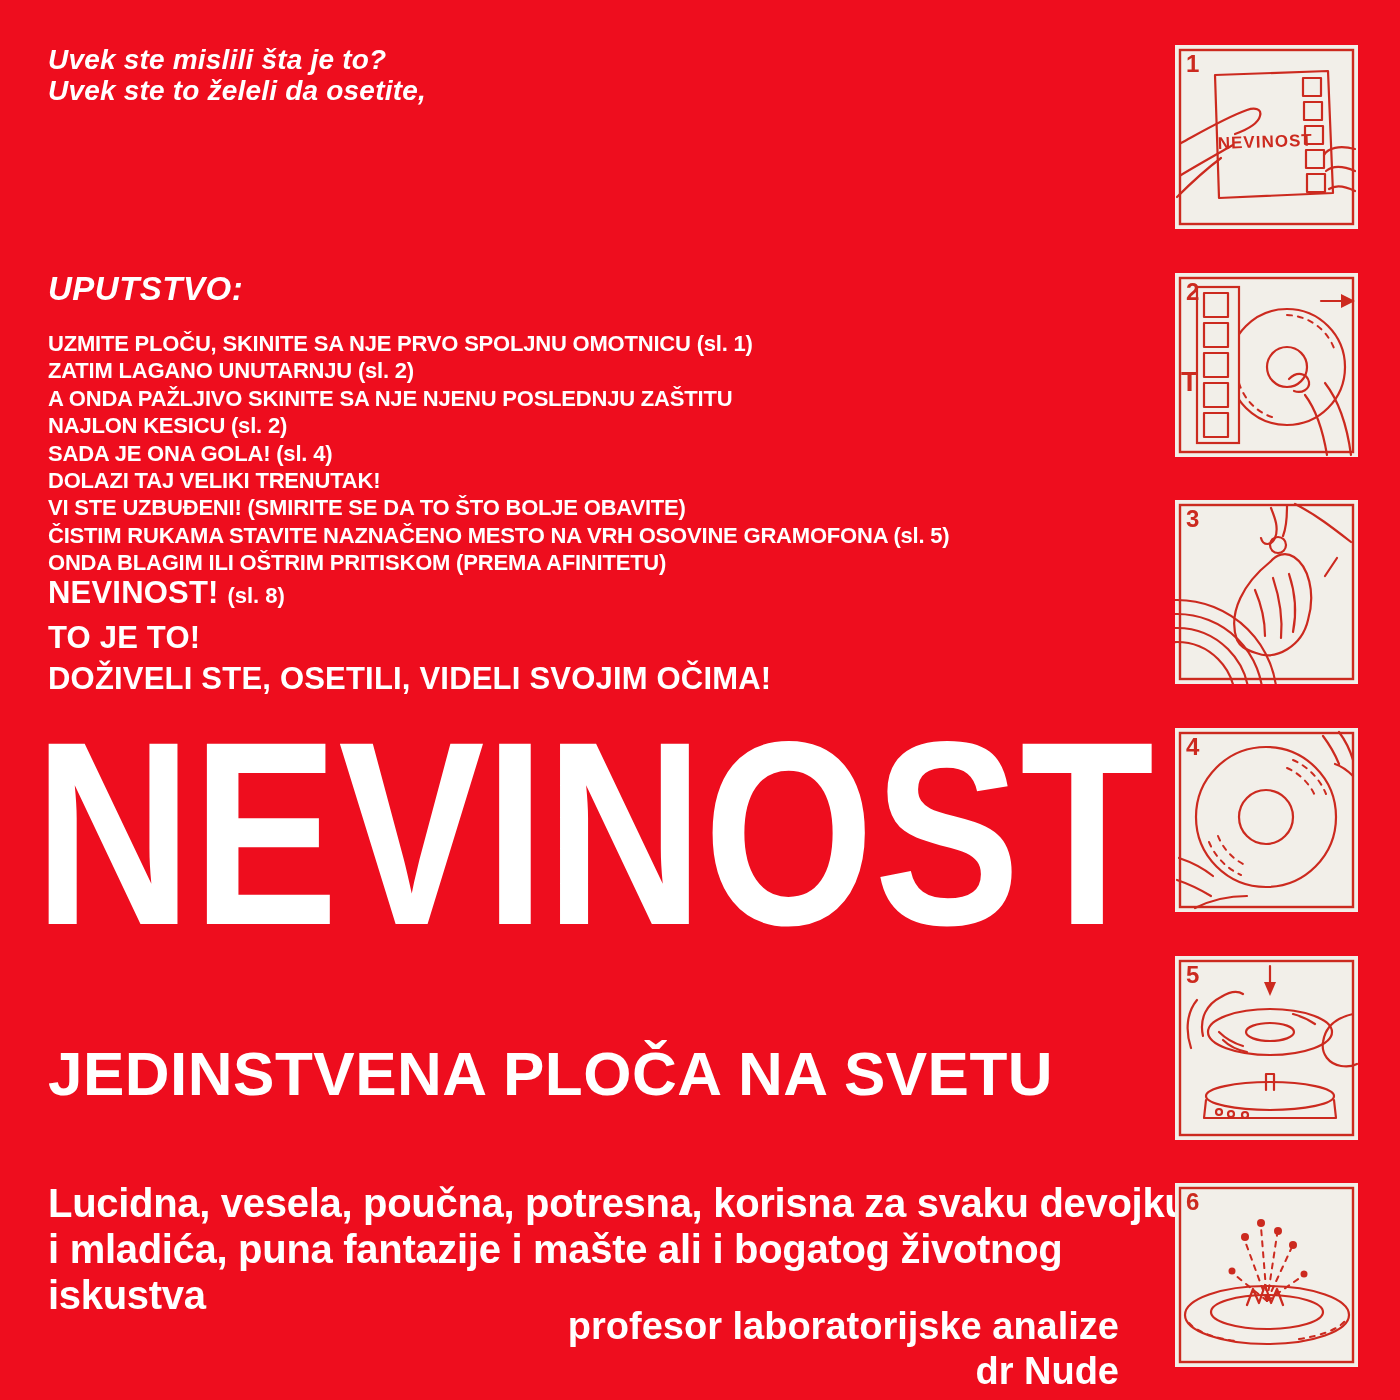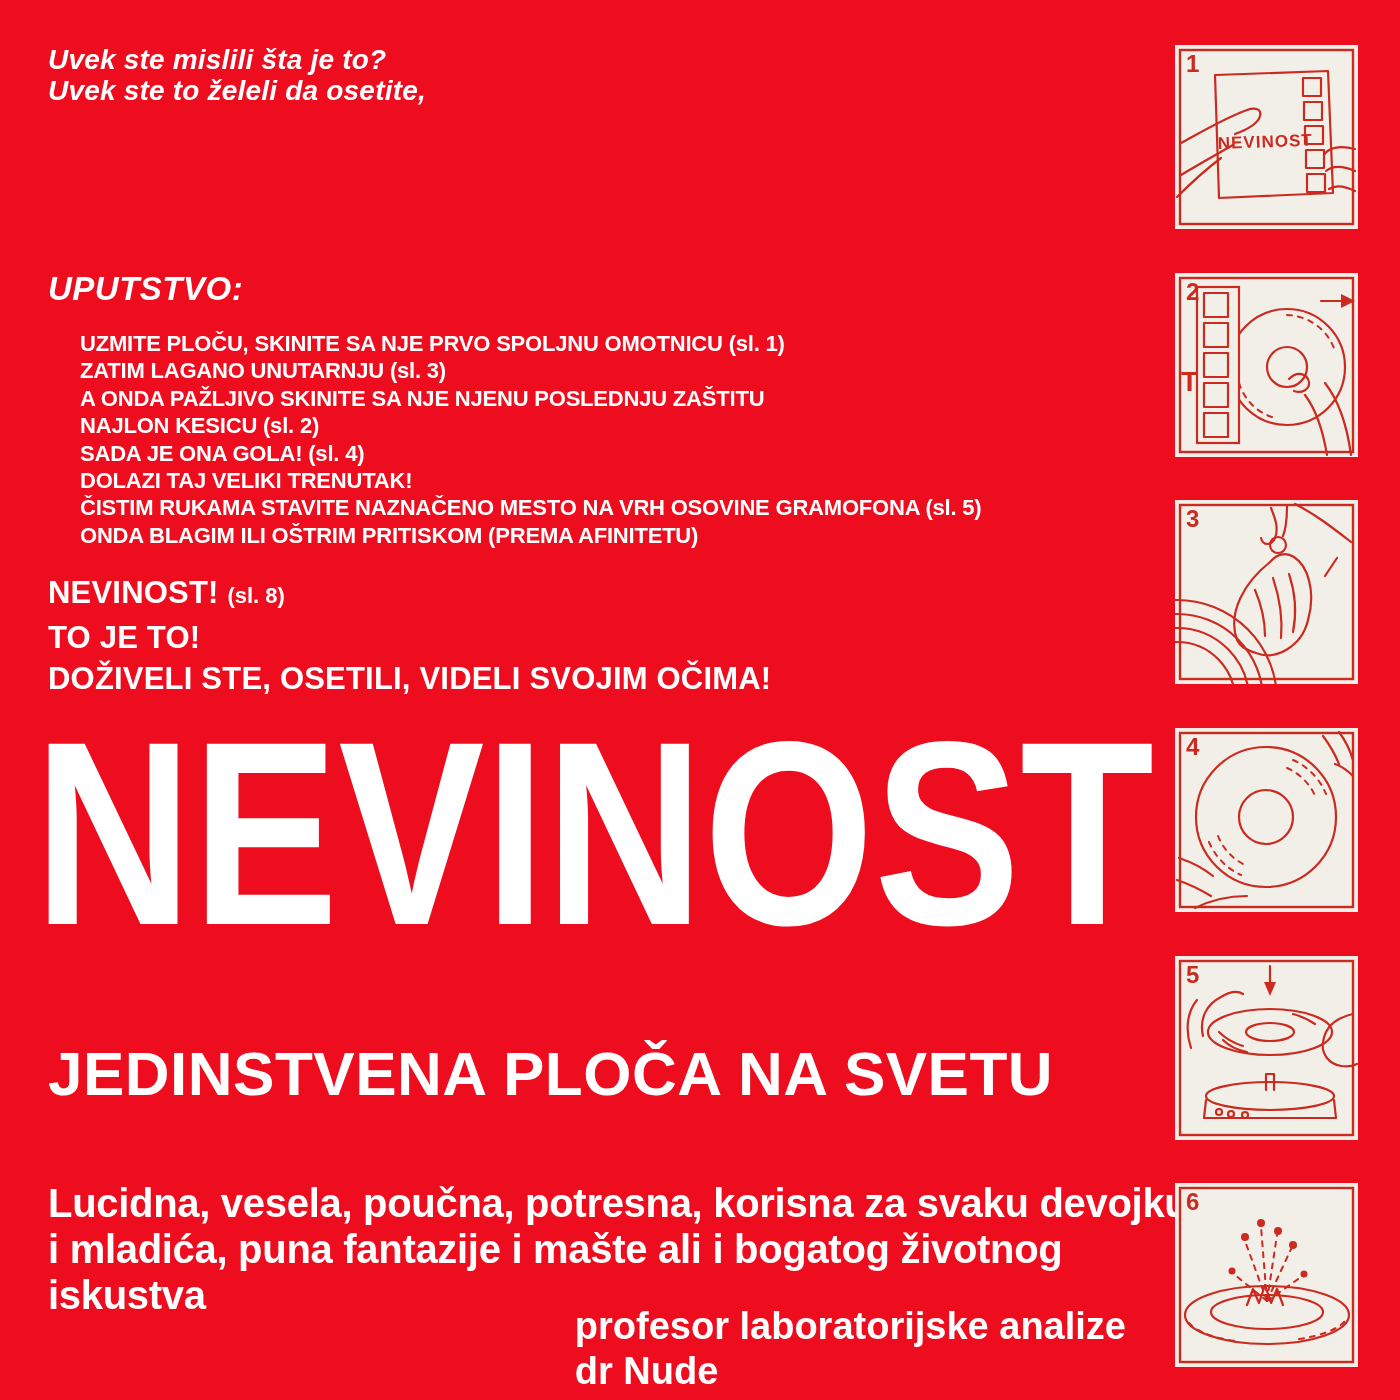--- a/index.html
+++ b/index.html
@@ -23,21 +23,20 @@
     letter-spacing:0.2px;
   }
   .uputstvo{
     position:absolute;left:48px;top:270px;
     font-size:33px;font-weight:bold;font-style:italic;letter-spacing:0.5px;
   }
   .steps{
     position:absolute;left:48px;top:330px;width:1120px;
     font-size:22px;line-height:27.4px;font-weight:bold;letter-spacing:-0.2px;
     white-space:nowrap;
-    margin-left:32px;
   }
   .emphasis{
     position:absolute;left:48px;top:572px;width:1120px;
     font-size:31px;line-height:41.5px;font-weight:bold;letter-spacing:0.2px;
     white-space:nowrap;
   }
   .emphasis .small{font-size:22px;letter-spacing:0;}
   .title-svg{position:absolute;left:32px;top:728px;}
   .title-svg text{
     font-family:"Liberation Sans",sans-serif;font-weight:bold;
@@ -46,22 +45,22 @@
   .subtitle{
     position:absolute;left:48px;top:1038px;
     font-size:62px;font-weight:bold;letter-spacing:0.5px;white-space:nowrap;
   }
   .description{
     position:absolute;left:48px;top:1180px;width:1130px;
     font-size:40px;line-height:46px;font-weight:bold;letter-spacing:-0.3px;
     white-space:nowrap;
   }
   .credit{
-    position:absolute;right:274px;top:1304px;
-    font-size:38px;line-height:45px;font-weight:bold;text-align:left;
+    position:absolute;right:281px;top:1304px;
+    font-size:38px;line-height:45px;font-weight:bold;text-align:right;
     white-space:nowrap;
   }
   .figure{
     position:absolute;left:1175px;width:183px;height:184px;
     background:var(--panel_bg);
   }
   .fig-num{
     position:absolute;left:11px;top:7px;
     color:var(--figure_line);font-size:24px;font-weight:bold;line-height:1;
     font-family:"Liberation Sans",sans-serif;
@@ -81,25 +80,26 @@
 
   <div class="intro">
     <div>Uvek ste mislili šta je to?</div>
     <div>Uvek ste to želeli da osetite,</div>
   </div>
 
   <div class="uputstvo">UPUTSTVO:</div>
 
   <div class="steps">
     <div>UZMITE PLOČU, SKINITE SA NJE PRVO SPOLJNU OMOTNICU (sl. 1)</div>
-    <div>ZATIM LAGANO UNUTARNJU (sl. 3)</div>
+    <div>ZATIM LAGANO UNUTARNJU (sl. 2)</div>
     <div>A ONDA PAŽLJIVO SKINITE SA NJE NJENU POSLEDNJU ZAŠTITU</div>
     <div>NAJLON KESICU (sl. 2)</div>
     <div>SADA JE ONA GOLA! (sl. 4)</div>
     <div>DOLAZI TAJ VELIKI TRENUTAK!</div>
+    <div>VI STE UZBUĐENI! (SMIRITE SE DA TO ŠTO BOLJE OBAVITE)</div>
     <div>ČISTIM RUKAMA STAVITE NAZNAČENO MESTO NA VRH OSOVINE GRAMOFONA (sl. 5)</div>
     <div>ONDA BLAGIM ILI OŠTRIM PRITISKOM (PREMA AFINITETU)</div>
   </div>
 
   <div class="emphasis">
     <div><span>NEVINOST!</span> <span class="small">(sl. 8)</span></div>
     <div><span>TO JE TO!</span></div>
     <div><span>DOŽIVELI STE, OSETILI, VIDELI SVOJIM OČIMA!</span></div>
   </div>
 

